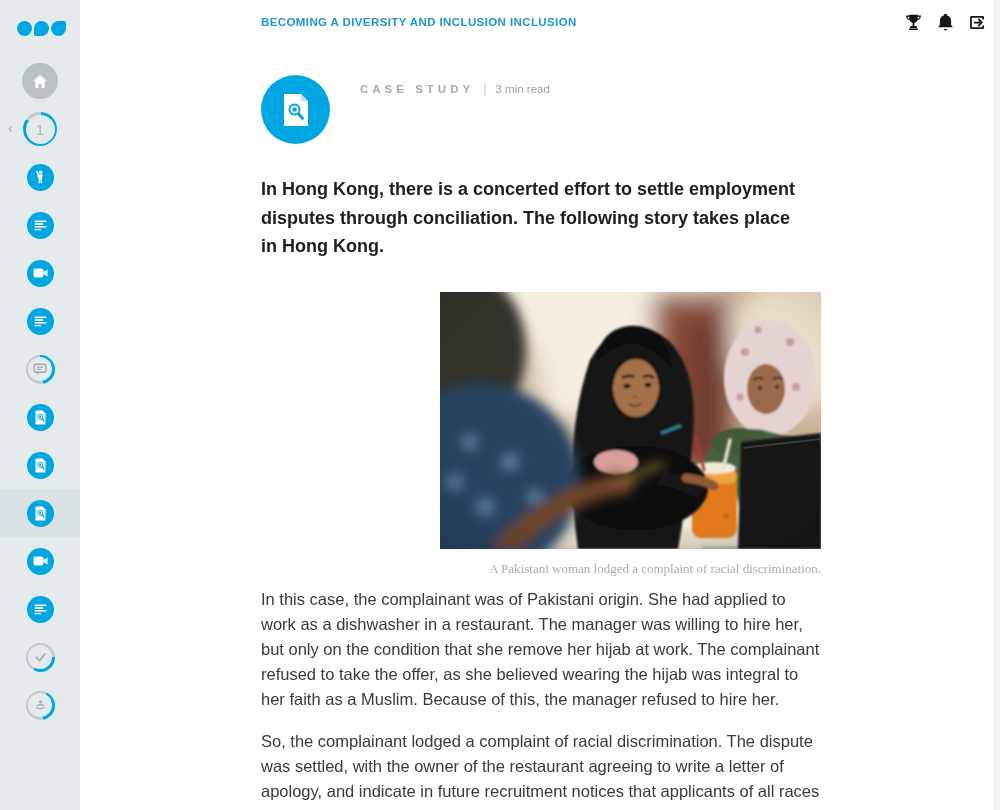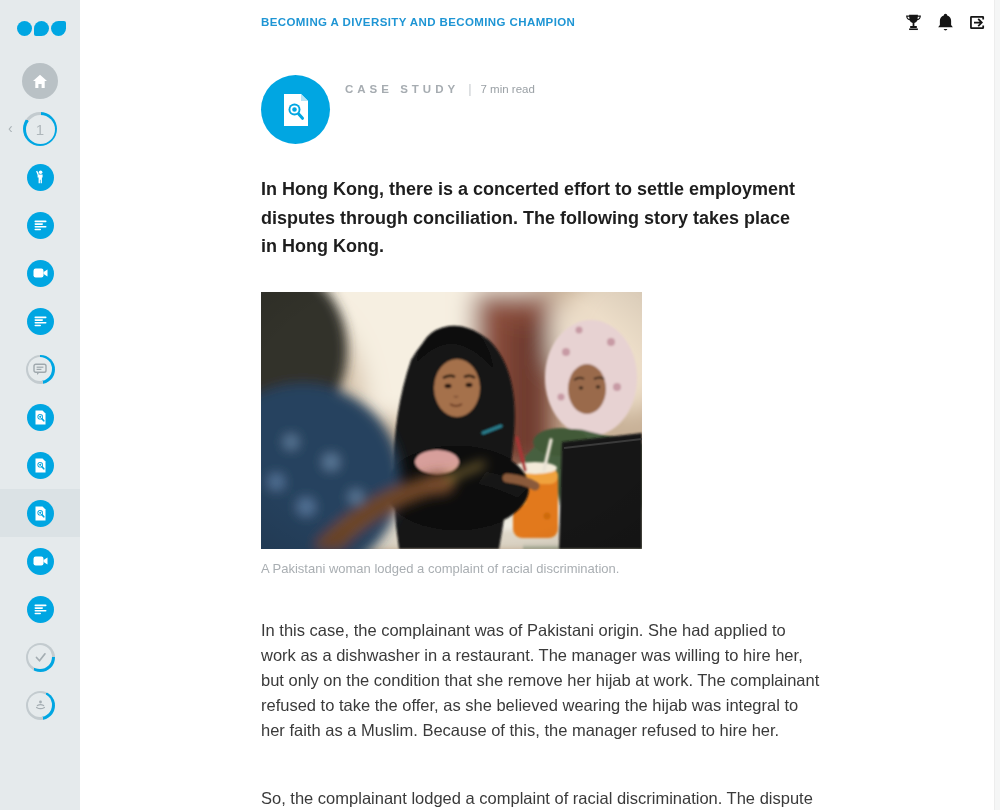--- a/index.html
+++ b/index.html
@@ -29,32 +29,32 @@
   .ring-check{background:conic-gradient(from 88deg,#00a6e2 0deg 122deg,#c3cbcf 122deg 360deg);}
   .ring-celebrate{background:conic-gradient(from 25deg,#00a6e2 0deg 145deg,#c3cbcf 145deg 360deg);}
   .chevron{position:absolute;left:8px;top:50%;transform:translateY(-54%);color:#aab2b6;font-size:14px;line-height:1;}
   
   .breadcrumb{position:absolute;left:261px;top:16px;font-size:11.5px;font-weight:700;
     color:#1e95d4;letter-spacing:.4px;}
   .hdr-icons{position:absolute;top:10px;right:11px;display:flex;gap:8px;align-items:center;}
   .hdr-icons .hicon{width:24px;height:24px;display:flex;align-items:center;justify-content:center;}
   
   .main{position:absolute;left:261px;top:75px;width:560px;}
-  .title-row{display:flex;gap:15px;align-items:flex-start;}
+  .title-row{display:flex;gap:30px;align-items:flex-start;}
   .type-badge{width:69px;height:69px;border-radius:50%;background:#00a6e2;display:flex;align-items:center;justify-content:center;flex:none;}
   .kicker-row{display:flex;align-items:center;gap:9px;margin-top:6px;}
   .kicker{font-size:11.5px;font-weight:700;letter-spacing:4px;color:#a6acb1;}
   .kicker-sep{color:#c8cdd0;font-size:13px;font-weight:300;}
   .readtime{font-size:11.5px;color:#9aa0a5;}
   .title{font-size:34px;font-weight:800;color:#141414;margin-top:1px;letter-spacing:-.3px;}
   .intro{margin-top:31px;width:545px;font-size:18px;font-weight:700;line-height:28.5px;color:#1d1d1d;}
-  .figure{margin-top:31px;text-align:left;}
+  .figure{margin-top:31px;text-align:right;font-family:Liberation Serif, serif;}
   .photo{width:381px;height:257px;display:inline-block;vertical-align:top;background:#c9b49b;}
   .caption{margin-top:12px;font-size:13px;color:#a9aeb2;}
-  .para{margin-top:42px;width:560px;font-size:16.5px;line-height:25.2px;color:#3a3a3a;}
+  .para{margin-top:10px;width:560px;font-size:16.5px;line-height:25.2px;color:#3a3a3a;}
   
   .scroll-track{position:absolute;right:0;top:0;width:5px;height:810px;background:#f5f6f6;border-left:1px solid #ededed;}
 </style>
 </head>
 <body>
 
 <nav class="sidebar">
   <div class="logo">
     <span class="d1"></span>
     <span class="d2"></span>
@@ -197,21 +197,21 @@
         <svg width="13" height="12" viewBox="0 0 13 12">
           <circle cx="6.5" cy="3" r="1.4" fill="#a4adb2"></circle>
           <path d="M3.4 6.6 Q6.5 4.6 9.6 6.6" fill="none" stroke="#a4adb2" stroke-width="1.2" stroke-linecap="round"></path>
           <path d="M2.6 8.4 Q6.5 11 10.4 8.4" fill="none" stroke="#a4adb2" stroke-width="1.2" stroke-linecap="round"></path>
         </svg>
       </div>
     </div>
   </div>
 </nav>
 
-<div class="breadcrumb">BECOMING A DIVERSITY AND BECOMING CHAMPION</div>
+<div class="breadcrumb">BECOMING A DIVERSITY AND INCLUSION INCLUSION</div>
 
 <div class="hdr-icons">
   <div class="hicon">
     <svg width="21" height="21" viewBox="0 0 24 24">
       <path d="M7 3 h10 v1 h3.5 c0 3.2-1.6 5-4 5.4 A5.3 5.3 0 0 1 13 12.7 V16 h2.8 v2.3 H8.2 V16 H11 v-3.3 A5.3 5.3 0 0 1 7.5 9.4 C5.1 9 3.5 7.2 3.5 4 H7 Z M5.1 5.4 c.2 1.5 1 2.4 2.2 2.7 L7.1 5.4 Z M18.9 5.4 h-2 l-.2 2.7 c1.2-.3 2-1.2 2.2-2.7 Z" fill="#151515"></path>
       <rect x="7" y="18.8" width="10" height="1.8" fill="#151515"></rect>
     </svg>
   </div>
   <div class="hicon">
     <svg width="19" height="21" viewBox="0 0 22 24">
@@ -236,21 +236,21 @@
         <path d="M21 2 L28 9 H21 Z" fill="#b5e4f6"></path>
         <circle cx="14.5" cy="17.5" r="6" fill="#00a6e2"></circle>
         <circle cx="14.5" cy="17.5" r="3.2" fill="none" stroke="#ffffff" stroke-width="1.8"></circle>
         <line x1="18.7" y1="22" x2="22.5" y2="26.3" stroke="#00a6e2" stroke-width="3" stroke-linecap="round"></line>
       </svg>
     </div>
     <div>
       <div class="kicker-row">
         <span class="kicker">CASE STUDY</span>
         <span class="kicker-sep">|</span>
-        <span class="readtime">7 min read</span>
+        <span class="readtime">3 min read</span>
       </div>
     </div>
   </div>
 
   <div class="intro">In Hong Kong, there is a concerted effort to settle employment disputes through conciliation. The following story takes place in Hong Kong.</div>
 
   <figure class="figure" style="margin:31px 0 0 0;">
     <svg class="photo" viewBox="0 0 381 257" preserveAspectRatio="none">
       <defs>
         <filter id="b12" x="-40%" y="-40%" width="180%" height="180%">

